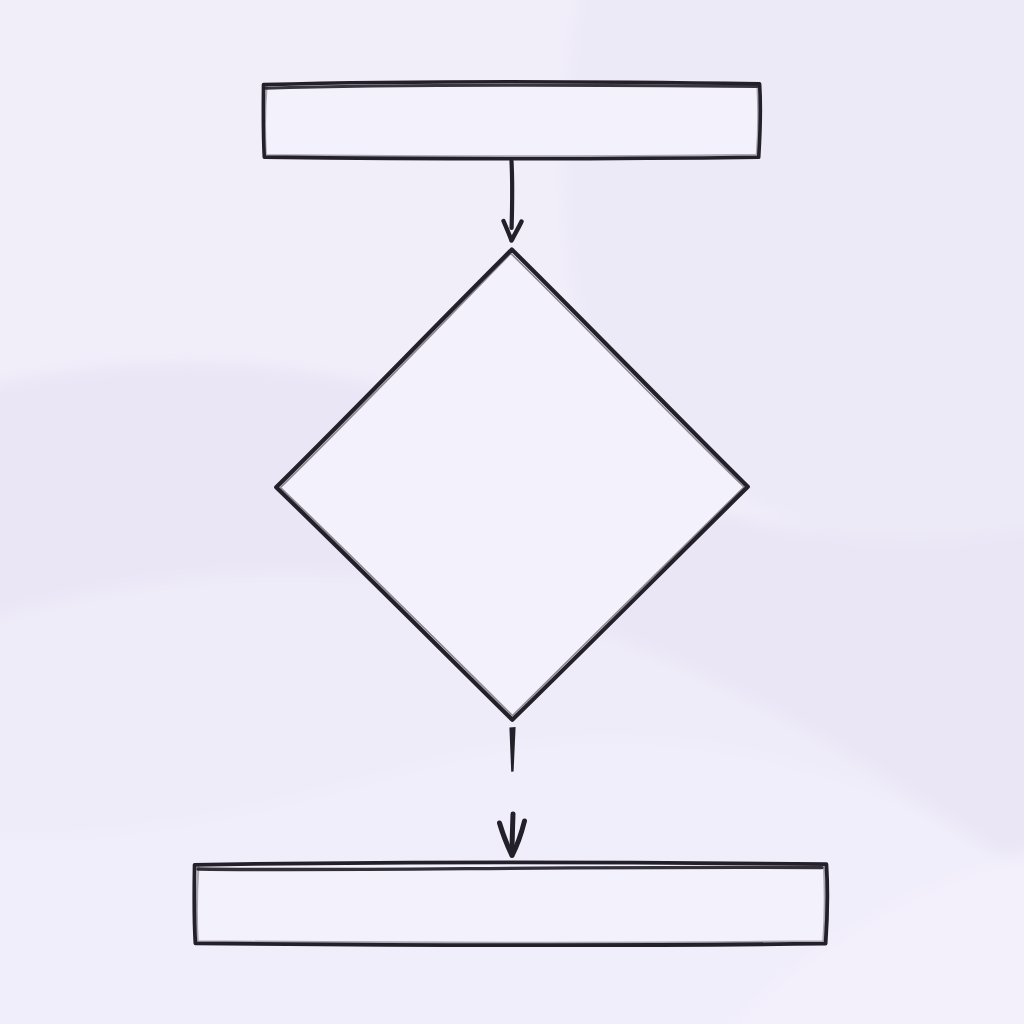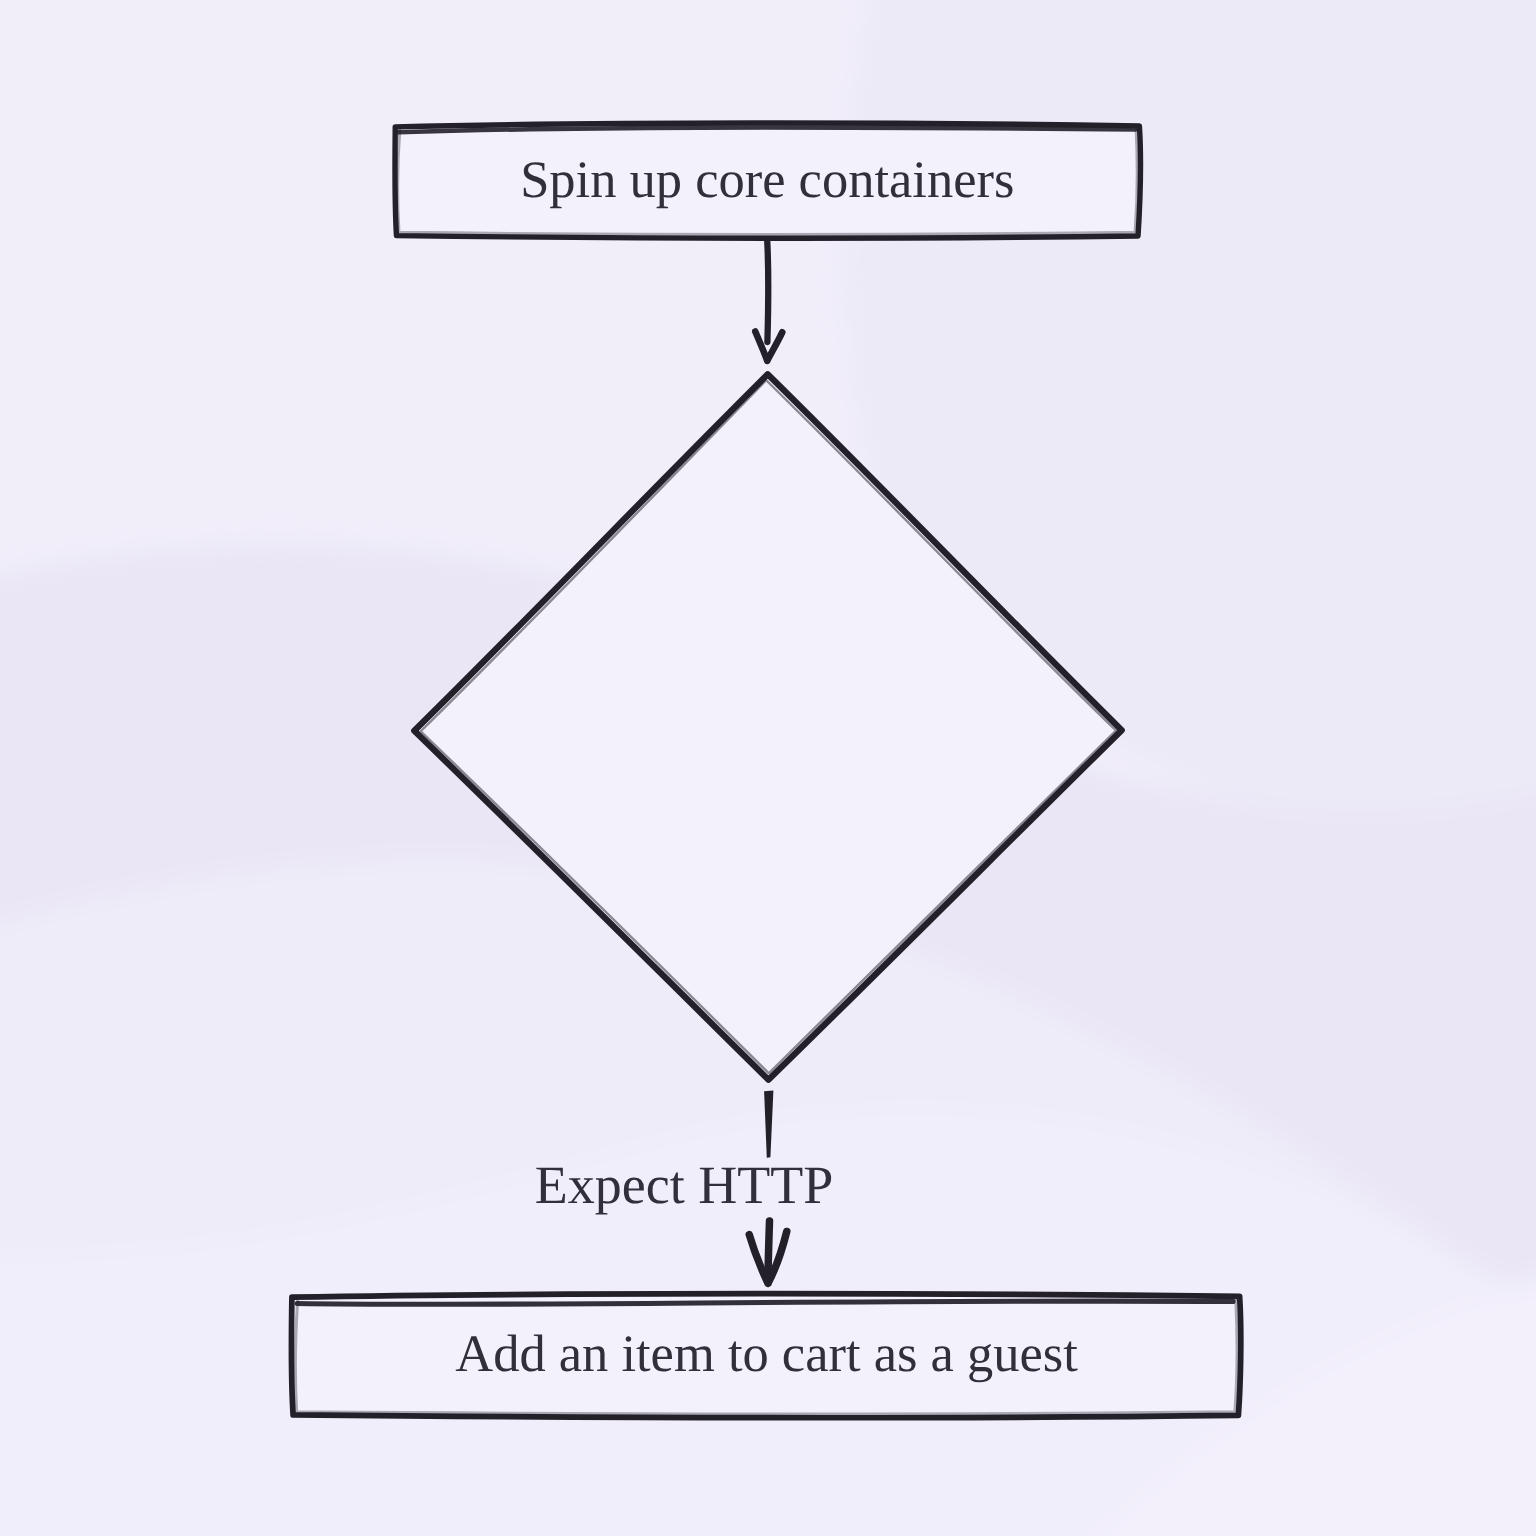--- a/index.html
+++ b/index.html
@@ -97,20 +97,17 @@
     </g>
 
     <g>
       <path fill="#f3f1fc" d="M 196,864 L 825,864 L 825,943 L 196,943 Z"></path>
       <path class="stroke-main" stroke-width="3.8" d="M 194.6,864.8 C 380,861.6 630,862 826.4,864.2 C 827.9,888 827.1,922 825.6,943.6 C 640,945.9 380,945.1 195.4,943.3 C 193.8,918 194.2,888 194.6,864.8 Z"></path>
       <path class="stroke-main" stroke-width="3.4" stroke-opacity="0.92" d="M 198,869 C 340,871.4 560,866.2 822,867.6"></path>
       <path class="stroke-main" stroke-width="2" stroke-opacity="0.35" d="M 823.9,867 C 825.2,895 824.6,924 823.2,941.5 M 823,941.2 C 640,943.4 400,942.8 198.4,941.2 M 197.8,941.8 C 196.4,918 196.8,892 198.4,867.2"></path>
     </g>
   </svg>
 
-  <div id="label-start" class="label flexcenter">Spin up core containers</div>
 
 
-  <div id="label-edge" class="label">Expect HTTP</div>
 
-  <div id="label-end" class="label flexcenter">Add an item to cart as a guest</div>
 
 </div>
 
 </body></html>

